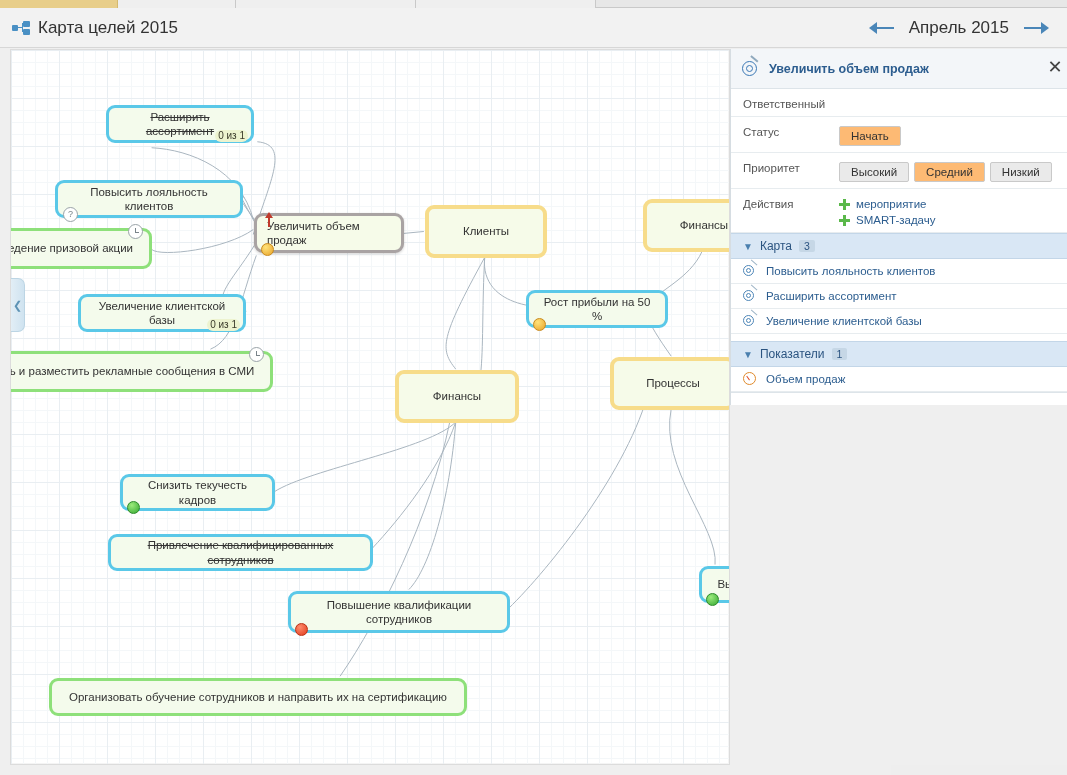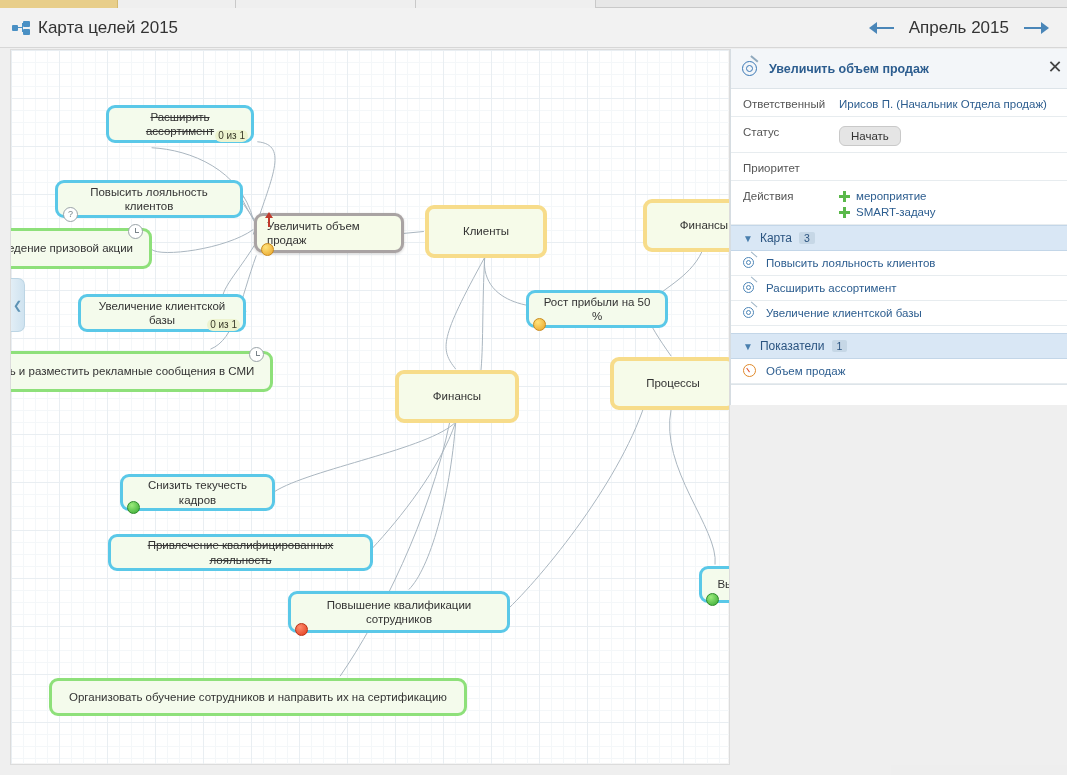--- a/index.html
+++ b/index.html
@@ -157,21 +157,21 @@
   .prow {
     display: flex; align-items: flex-start;
     border-bottom: 1px solid #e7ecef; padding: 6px 0 6px 12px; min-height: 28px;
   }
   .prow .k { width: 96px; color: #555; flex: 0 0 96px; padding-top: 3px; font-size: 11.5px; }
   .prow .v { flex: 1; color: #2c5d8f; padding-top: 3px; font-size: 11.5px; }
   .btn {
     display: inline-block; background: #eaeaea; border: 1px solid #c9c9c9;
     border-radius: 2px; padding: 3px 11px; font-size: 11.5px; color: #333; cursor: pointer;
   }
-  .btn.mid { background: #e5e5e5; border-radius: 6px; }
+  .btn.mid { background: #fdba74; }
   .prio-group { display: flex; gap: 5px; }
   .actions-list { display: flex; flex-direction: column; gap: 4px; }
   .action-item { display: flex; align-items: center; gap: 6px; color: #2c5d8f; cursor: pointer; font-size: 11.5px; }
   .plus { width: 11px; height: 11px; position: relative; flex: 0 0 auto; }
   .plus::before { content:""; position:absolute; left:4px; top:0; width:3px; height:11px; background:#5ab84a; }
   .plus::after  { content:""; position:absolute; left:0; top:4px; width:11px; height:3px; background:#5ab84a; }
 
   .section-head {
     display: flex; align-items: center; gap: 7px;
     background: #d9e7f5; border-top: 1px solid #c3d6e8; border-bottom: 1px solid #c3d6e8;
@@ -304,21 +304,21 @@
           <span class="label">Финансы</span>
         </div>
         <div class="node yellow center-txt" style="left: 599px; top: 307px; width: 126px; height: 53px;">
           <span class="label">Процессы</span>
         </div>
         <div class="node blue center-txt" style="left: 109px; top: 424px; width: 155px; height: 37px;">
           <span class="label">Снизить текучесть кадров</span>
           <span class="dot greendot"></span>
         </div>
         <div class="node blue center-txt" style="left: 97px; top: 484px; width: 265px; height: 37px;">
-          <span class="label strike">Привлечение квалифицированных лояльность</span>
+          <span class="label strike">Привлечение квалифицированных сотрудников</span>
         </div>
         <div class="node blue center-txt" style="left: 688px; top: 516px; width: 70px; height: 37px;">
           <span class="label">Высок</span>
           <span class="dot greendot"></span>
         </div>
         <div class="node blue center-txt" style="left: 277px; top: 541px; width: 222px; height: 42px;">
           <span class="label">Повышение квалификации сотрудников</span>
           <span class="dot reddot"></span>
         </div>
         <div class="node green center-txt" style="left: 38px; top: 628px; width: 418px; height: 38px;">
@@ -333,32 +333,38 @@
         <span class="r1"></span>
           <span class="r2"></span>
           <span class="pin"></span>
       </span>
       <span class="panel-title">Увеличить объем продаж</span>
       <span class="close-x">✕</span>
     </div>
 
     <div class="prow">
       <div class="k">Ответственный</div>
-      <div class="v">Ирисов П. (Начальник Отдела продаж)</div>
     </div>
 
     <div class="prow">
       <div class="k">Статус</div>
       <div class="v">
         <span class="btn mid">Начать</span>
       </div>
     </div>
 
     <div class="prow">
       <div class="k">Приоритет</div>
+      <div class="v">
+        <span class="prio-group">
+          <span class="btn">Высокий</span>
+          <span class="btn mid">Средний</span>
+          <span class="btn">Низкий</span>
+        </span>
+      </div>
     </div>
 
     <div class="prow">
       <div class="k">Действия</div>
       <div class="v">
         <span class="actions-list">
           <span class="action-item">
             <span class="plus"></span>
             <span>мероприятие</span>
           </span>

